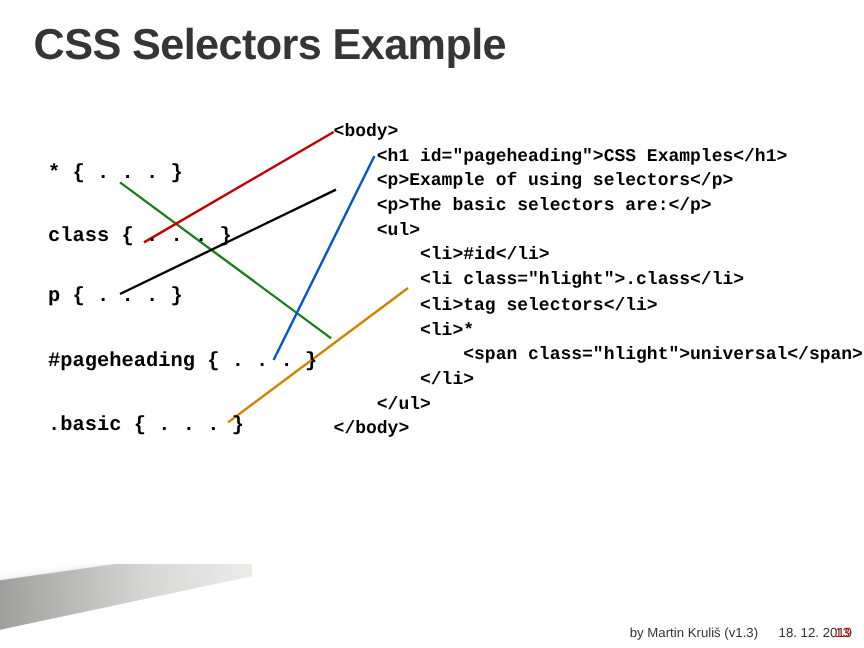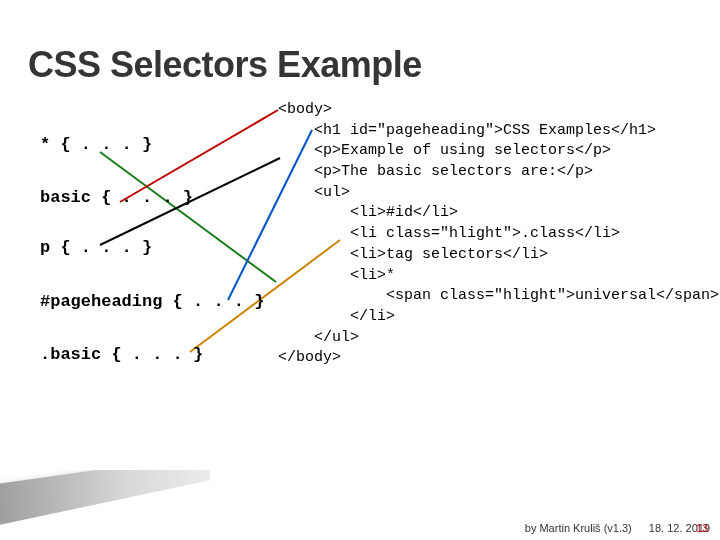--- a/index.html
+++ b/index.html
@@ -1,20 +1,20 @@
 <!DOCTYPE html>
 <html><head>
 <meta charset="utf-8">
 <style>
   * { margin:0; padding:0; box-sizing:border-box; }
   body { width:720px; height:540px; background:#fff; font-family:"Segoe UI", Arial, sans-serif; position:relative; overflow:hidden; }
-  .title { font-size:36px; font-weight:700; color:#353535; padding:16px 12px 0 28px; letter-spacing:-0.5px;margin-top:28px; }
+  .title { font-size:36px; font-weight:700; color:#353535; padding:16px 12px 0 28px; letter-spacing:-0.5px; }
   .content { position:absolute; top:100px; left:0; width:720px; height:370px; }
   .sel { position:absolute; font-family:"Courier New", monospace; font-size:17px; font-weight:bold; color:#000; }
-  .code { position:absolute; left:278px; top:0; font-family:"Courier New", monospace; font-size:15px; font-weight:normal; line-height:1.38; color:#000; white-space:pre; }
+  .code { position:absolute; left:278px; top:0; font-family:"Courier New", monospace; font-size:15px; font-weight:bold; line-height:1.38; color:#000; white-space:pre; }
   svg.lines { position:absolute; top:0; left:0; width:720px; height:370px; }
   .footer { position:absolute; bottom:6px; right:10px; font-size:11px; color:#333; }
   .footer .date { margin-left:14px;text-align:center; }
   .pagenum { position:absolute; bottom:6px; right:-2px; font-size:11px; color:#c00; width:24px; text-align:center; }
   
   .wedge { position:absolute; left:0; bottom:0; width:210px; height:70px; overflow:hidden; }
   .wedge::before { content:""; position:absolute; left:-40px; bottom:-50px; width:280px; height:120px; background:linear-gradient(95deg,#8a8a88 0%,#d8d8d6 60%,#f3f3f1 100%); transform:rotate(-8deg); box-shadow:0 4px 10px rgba(0,0,0,0.3); }
   .wedge::after { content:""; position:absolute; left:-40px; bottom:-20px; width:320px; height:60px; background:#fff; transform:rotate(-12deg); }
   .footer-wrap { position:absolute; bottom:0; right:0; height:24px; width:360px; }
 </style>
@@ -26,21 +26,21 @@
 <div class="content">
   <svg class="lines">
       <line x1="100" y1="52" x2="276" y2="182" stroke="#1a7f1a" stroke-width="2"></line>
       <line x1="120" y1="102" x2="278" y2="10" stroke="#c00000" stroke-width="2"></line>
       <line x1="100" y1="145" x2="280" y2="58" stroke="#000" stroke-width="2"></line>
       <line x1="228" y1="200" x2="312" y2="30" stroke="#0055cc" stroke-width="2"></line>
       <line x1="190" y1="252" x2="340" y2="140" stroke="#cc8400" stroke-width="2"></line>
     </svg>
   <div id="selectors-holder">
       <div class="sel" style="left: 40px; top: 35px;">* { . . . }</div>
-      <div class="sel" style="left: 40px; top: 88px;">basic { . . . }</div>
+      <div class="sel" style="left: 40px; top: 88px;">class { . . . }</div>
       <div class="sel" style="left: 40px; top: 138px;">p { . . . }</div>
       <div class="sel" style="left: 40px; top: 192px;">#pageheading { . . . }</div>
       <div class="sel" style="left: 40px; top: 245px;">.basic { . . . }</div>
     </div>
   <div class="code">&lt;body&gt;
     &lt;h1 id="pageheading"&gt;CSS Examples&lt;/h1&gt;
     &lt;p&gt;Example of using selectors&lt;/p&gt;
     &lt;p&gt;The basic selectors are:&lt;/p&gt;
     &lt;ul&gt;
         &lt;li&gt;#id&lt;/li&gt;

